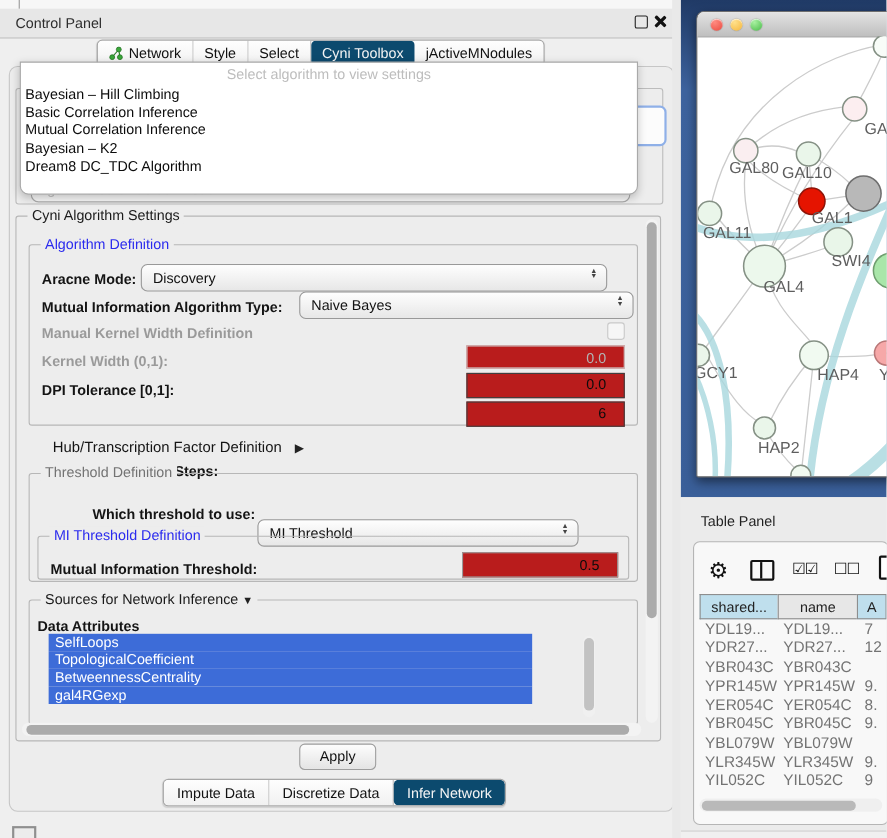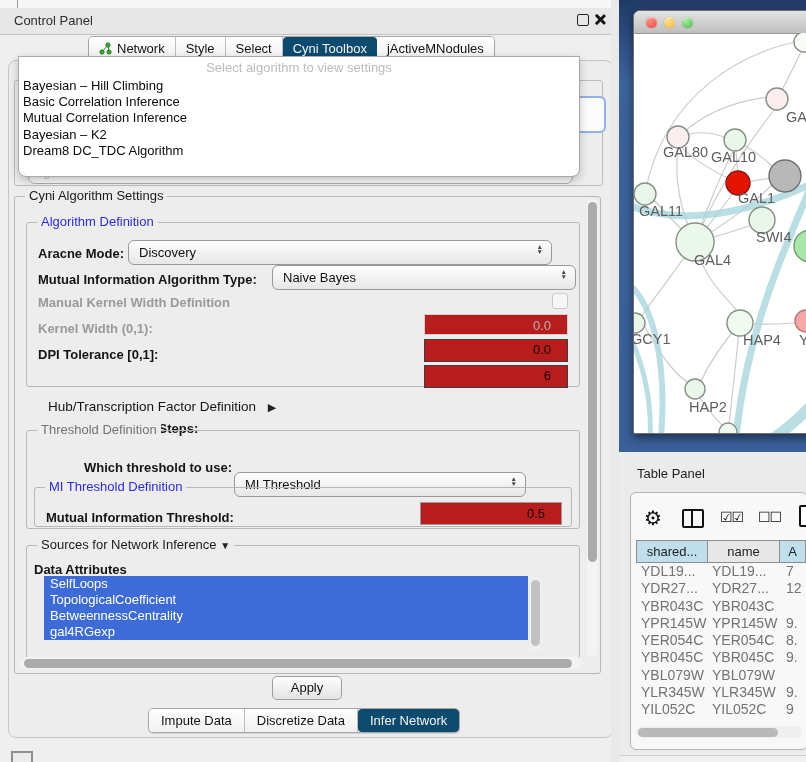--- a/index.html
+++ b/index.html
@@ -64,21 +64,21 @@
   .field.strong{border:1.5px solid #3f3f3f;height:23px;line-height:20px;}
   .field.disabled{border:1px solid #cfcfcf;color:#b3b3b3;height:21px;}
   .field.mid{border:1px solid #9a9a9a;height:23px;line-height:21px;}
 
   #mkw-checkbox{left:552px;top:293px;width:14px;height:14px;border:1.5px solid #c9c9c9;border-radius:3px;background:#f6f6f6;}
 
   .tri-right{display:inline-block;font-size:11px;color:#222;}
   .tri-down{display:inline-block;font-size:10px;color:#222;}
 
   
-  #attr-list{left:44px;top:576px;width:484px;height:78px;overflow:hidden;background:#ededed;}
+  #attr-list{left:44px;top:576px;width:440px;height:78px;overflow:hidden;background:#ededed;}
   .attr-item{height:16px;line-height:16px;font-size:13px;color:#fff;background:#3d6cd8;padding-left:6px;
              margin-bottom:0;white-space:nowrap;}
   #attr-scrollbar{left:530px;top:578px;width:11px;height:74px;background:#f0f0f0;border-radius:6px;}
   #attr-thumb{left:531px;top:580px;width:9px;height:66px;background:#c2c2c2;border-radius:5px;}
 
   
   #v-scroll-track{left:587px;top:199px;width:11px;height:458px;background:#f3f3f3;border-radius:6px;}
   #v-scroll-thumb{left:588px;top:202px;width:9px;height:360px;background:#ababab;border-radius:5px;}
   #h-scroll-track{left:20px;top:657px;width:563px;height:12px;background:#f3f3f3;border-radius:6px;}
   #h-scroll-thumb{left:24px;top:659px;width:548px;height:9px;background:#ababab;border-radius:5px;}

